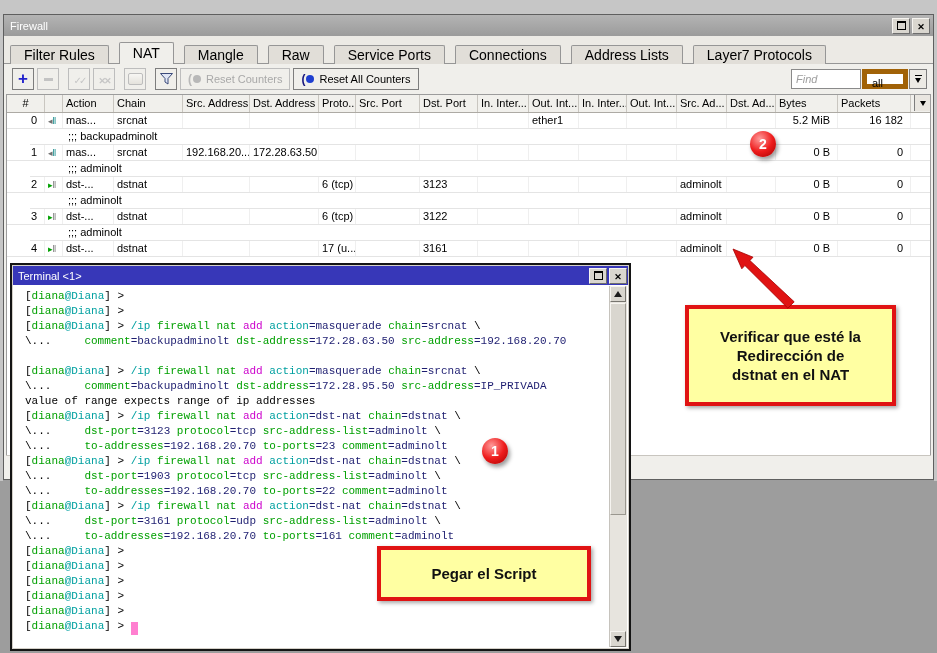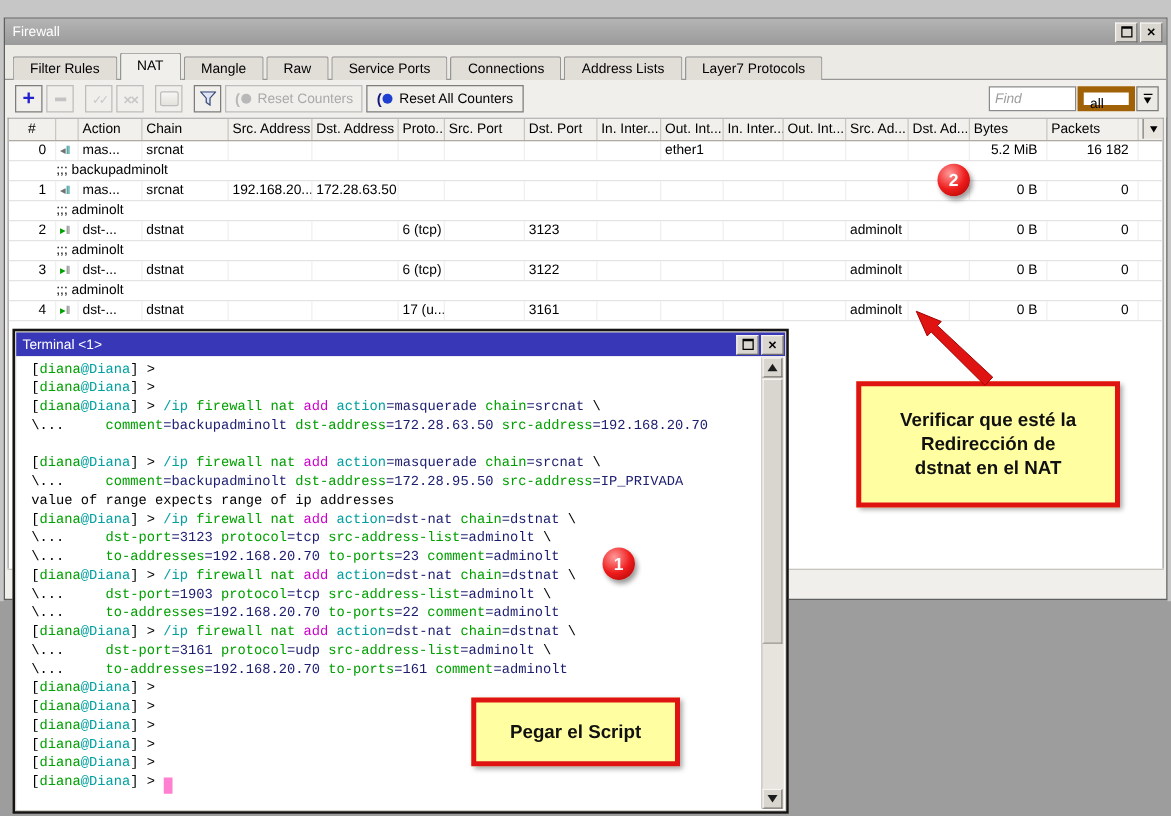--- a/index.html
+++ b/index.html
@@ -24,22 +24,22 @@
   .fw-titlebar .title{flex:1;}
   .wbtn{width:16px;height:14px;margin-left:2px;background:#d9d6cf;flex:none;
     border:1px solid;border-color:#f6f4f0 #6d6d6d #6d6d6d #f6f4f0;
     display:flex;align-items:center;justify-content:center;cursor:default;}
   .max-glyph{width:7px;height:6px;border:1px solid #000;border-top-width:2px;}
   .close-glyph::before{content:"\2715";font-size:9px;font-weight:bold;color:#000;line-height:1;}
 
   .fw-tabs{height:24px;flex:none;background:#eceae5;padding:4px 0 0 6px;
     display:flex;align-items:flex-end;position:relative;}
   .fw-tabs::after{content:"";position:absolute;left:0;right:0;bottom:0;height:1px;background:#969696;}
-  .tab{height:18px;line-height:18px;padding:0 13px;font-size:11px;background:#e1ded8;
-    border:1px solid #969696;border-bottom:none;border-radius:2px 2px 0 0;margin-right:2px;z-index:1;}
+  .tab{height:18px;line-height:18px;padding:0 13px;font-size:14px;background:#e1ded8;
+    border:1px solid #969696;border-bottom:none;border-radius:2px 2px 0 0;margin-right:10px;z-index:1;}
   .tab.active{background:#f0efeb;height:21px;line-height:21px;margin-top:-3px;z-index:3;
     box-shadow:0 2px 0 #f0efeb;}
 
   .fw-toolbar{height:30px;flex:none;background:#f0efeb;display:flex;align-items:center;
     padding-left:8px;position:relative;}
   .tbtn{width:22px;height:22px;box-sizing:border-box;border:1px solid #7d7d7d;background:#f0efeb;
     display:flex;align-items:center;justify-content:center;margin-right:3px;flex:none;}
   .tbtn.dis{border-color:#bdbdbd;}
   .tbtn.gap{margin-left:6px;}
   .g-plus::before{content:"+";color:#2222cc;font-weight:bold;font-size:17px;line-height:1;margin-top:-2px;}
@@ -79,21 +79,21 @@
   .colbtn{position:absolute;right:0;top:0;width:16px;height:16px;box-sizing:border-box;
     border-left:1px solid #7d7d7d;background:#e9e6e0;display:flex;align-items:center;justify-content:center;}
   .tri-d-sm{width:0;height:0;border-left:3.5px solid transparent;border-right:3.5px solid transparent;border-top:5px solid #000;}
   .tbody{flex:1;overflow:hidden;}
   .rrow{display:flex;height:15px;border-bottom:1px solid #e4e4e4;}
   .cell{box-sizing:border-box;border-right:1px solid #efefef;font-size:11px;line-height:14px;
     padding:0 3px;white-space:nowrap;overflow:hidden;flex:none;}
   .cell.r{text-align:right;padding-right:7px;}
   .cell span{font-size:9px;line-height:14px;}
   .crow{height:15px;border-bottom:1px solid #e4e4e4;font-size:11px;line-height:14px;padding-left:38px;
-    white-space:nowrap;overflow:hidden;}
+    white-space:nowrap;overflow:hidden;margin-left:23px;}
   .fw-status{height:21px;flex:none;background:#f0efeb;border-top:1px solid #c8c5bf;margin:0 2px;}
   .fw-bottompad{height:2px;flex:none;}
 
   
   #term-win{
     position:absolute;left:10px;top:263px;width:621px;height:388px;box-sizing:border-box;
     border:2px solid #141414;background:#d4d0c8;padding:1px;display:flex;flex-direction:column;z-index:20;
   }
   .term-titlebar{height:19px;flex:none;background:#3737b8;display:flex;align-items:center;
     color:#fff;font-size:11px;padding:0 1px 0 5px;}
@@ -126,21 +126,21 @@
   .numcircle{position:absolute;width:26px;height:26px;border-radius:50%;
     background:radial-gradient(circle at 37% 30%,#ff9a9a,#ee1c1c 52%,#a30000 100%);
     box-shadow:2px 3px 4px rgba(0,0,0,.4);
     color:#fff;font-weight:bold;font-size:14px;display:flex;align-items:center;justify-content:center;z-index:50;}
   #circle2{left:750px;top:131px;}
   #circle1{left:482px;top:438px;}
   .note{position:absolute;box-sizing:border-box;background:#ffffa2;border:4px solid #e01313;
     box-shadow:2px 2px 4px rgba(0,0,0,.35);font-weight:bold;font-size:15px;color:#111;z-index:40;}
   #note-nat{left:685px;top:305px;width:211px;height:101px;display:flex;flex-direction:column;
     justify-content:center;text-align:center;line-height:19px;}
-  #note-script{left:377px;top:558px;width:167px;height:55px;display:flex;align-items:center;justify-content:center;text-align:center;}
+  #note-script{left:377px;top:546px;width:214px;height:55px;display:flex;align-items:center;justify-content:center;text-align:center;}
   #arrow-svg{position:absolute;left:700px;top:240px;z-index:45;}
 </style>
 </head>
 <body>
 
 <div class="strip-top"></div>
 <div class="strip-left"></div>
 <div class="strip-right"></div>
 
 <div id="fw-win">

